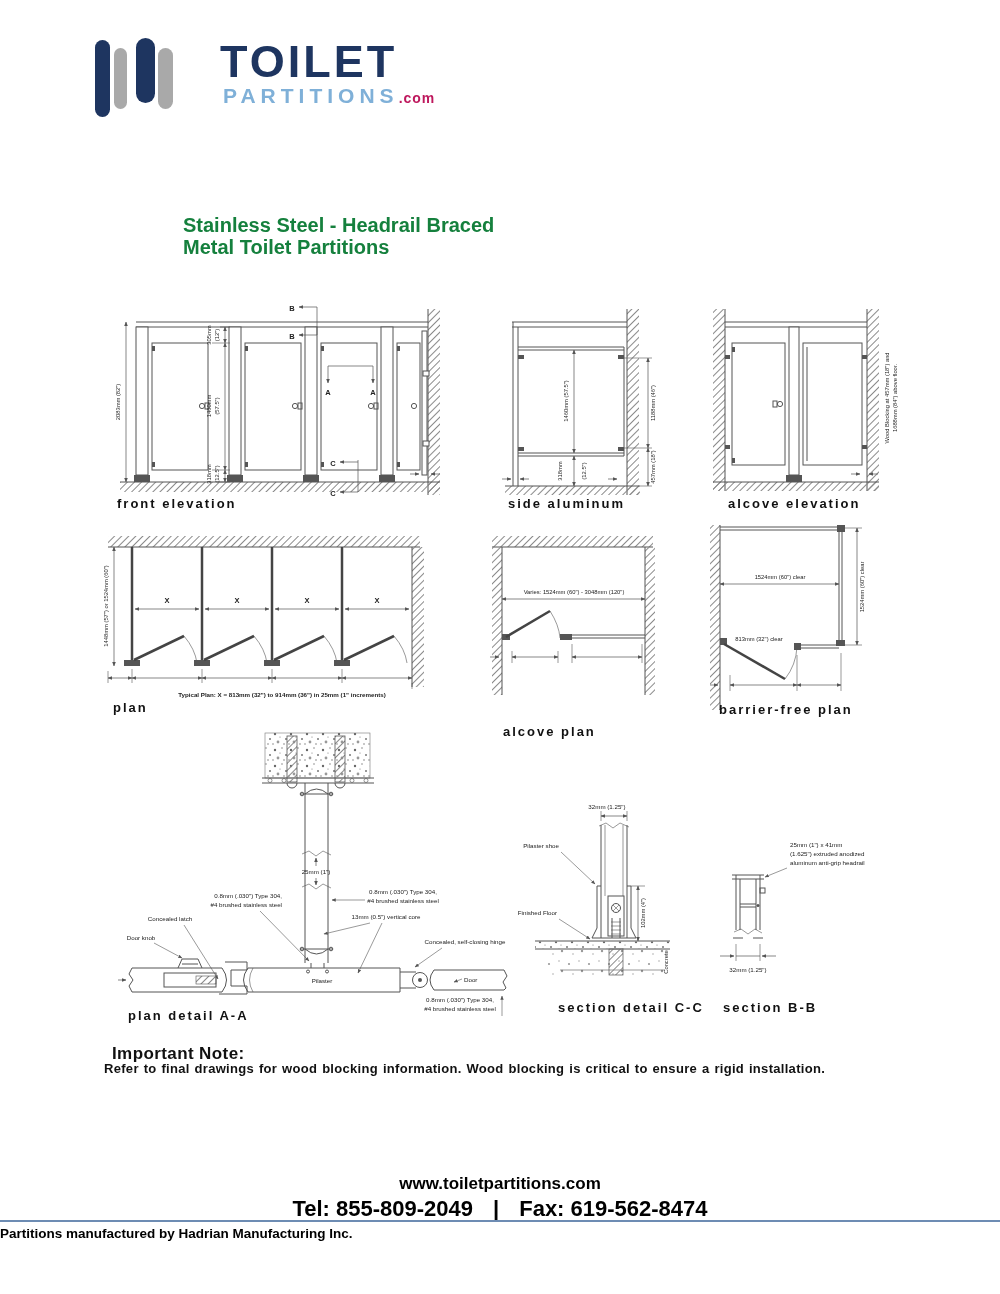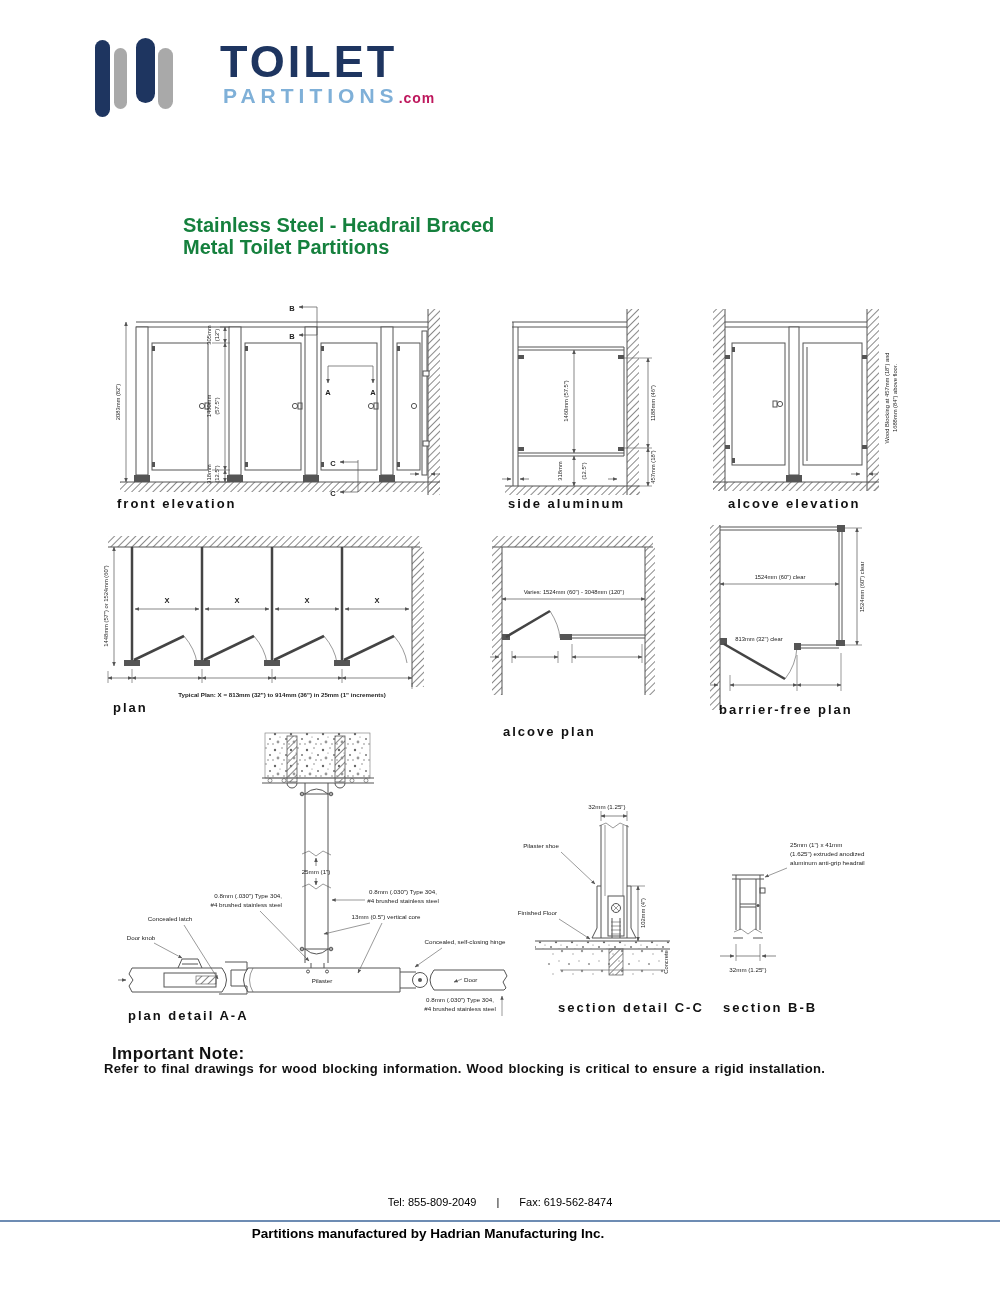--- a/index.html
+++ b/index.html
@@ -8,24 +8,24 @@
   .page{position:relative;width:1000px;height:1294px;background:#fff;overflow:hidden}
   .bar{position:absolute;border-radius:10px}
   .brand-top{position:absolute;left:220px;top:36px;font-size:45px;font-weight:bold;letter-spacing:3px;color:#1e3560}
   .brand-bottom{position:absolute;left:223px;top:84px;font-size:21px;font-weight:bold;letter-spacing:5px;color:#7fb0d8}
   .brand-tld{font-size:14px;letter-spacing:1px;color:#be185d}
   .title-block{position:absolute;left:183px;top:215px;font-size:20px;font-weight:bold;color:#15803d;line-height:21.5px}
   .draw-label{position:absolute;font-size:13px;font-weight:bold;letter-spacing:2px;color:#111;white-space:nowrap}
   .note-head{position:absolute;left:112px;top:1044px;font-size:17px;font-weight:bold;color:#111;letter-spacing:.4px}
   .note-body{position:absolute;left:104px;top:1061px;font-size:13px;font-weight:bold;color:#111;letter-spacing:.3px;word-spacing:1px;width:800px}
   .footer-site{position:absolute;left:0;top:1174px;width:1000px;text-align:center;font-size:17px;font-weight:bold;color:#000}
-  .footer-tel{position:absolute;left:0;top:1196px;width:1000px;text-align:center;font-size:11px;font-weight:normal;color:#000}
+  .footer-tel{position:absolute;left:0;top:1196px;width:1000px;text-align:center;font-size:22px;font-weight:bold;color:#000}
   .footer-tel span{margin:0 10px}
   .footer-rule{position:absolute;left:0;top:1220px;width:1000px;height:2px;background:#6d8cb3}
-  .footer-mfg{position:absolute;left:0;top:1226px;width:856px;text-align:center;font-size:13.5px;font-weight:bold;color:#000}
+  .footer-mfg{position:absolute;left:0;top:1226px;width:856px;font-size:13.5px;font-weight:bold;color:#000}
   svg.d{position:absolute;overflow:visible}
   svg text{font-family:"Liberation Sans",sans-serif;fill:#222}
   .dts{font-size:5.8px;text-anchor:middle}
   .lb{font-size:7.5px;font-weight:bold;text-anchor:middle}
   .an{font-size:6.2px}
   .ane{font-size:6.2px;text-anchor:end}
   .anm{font-size:6.2px;text-anchor:middle}
   .s{stroke:#555;stroke-width:1;fill:none}
   .sw{stroke:#555;stroke-width:1;fill:#fff}
   .s2{stroke:#444;stroke-width:2.5;fill:none}
@@ -566,19 +566,20 @@
       <line x1="76" y1="138" x2="62" y2="138" class="dim" marker-end="url(#ar)"></line>
       <line x1="36" y1="138" x2="60" y2="138" class="dim"></line>
       <text class="anm" x="48" y="154">32mm (1.25")</text>
     </g>
   </svg>
   <div class="draw-label" style="left:723px;top:1000px">section B-B</div>
 
   <div class="note-head">Important Note:</div>
   <div class="note-body">Refer to final drawings for wood blocking information. Wood blocking is critical to ensure a rigid installation.</div>
 
+  <div class="footer-site">www.toiletpartitions.com</div>
   <div class="footer-tel">
     <span>Tel: 855-809-2049</span><span>|</span><span>Fax: 619-562-8474</span>
   </div>
   <div class="footer-rule"></div>
   <div class="footer-mfg">Partitions manufactured by Hadrian Manufacturing Inc.</div>
 
 </div>
 
 </body></html>

